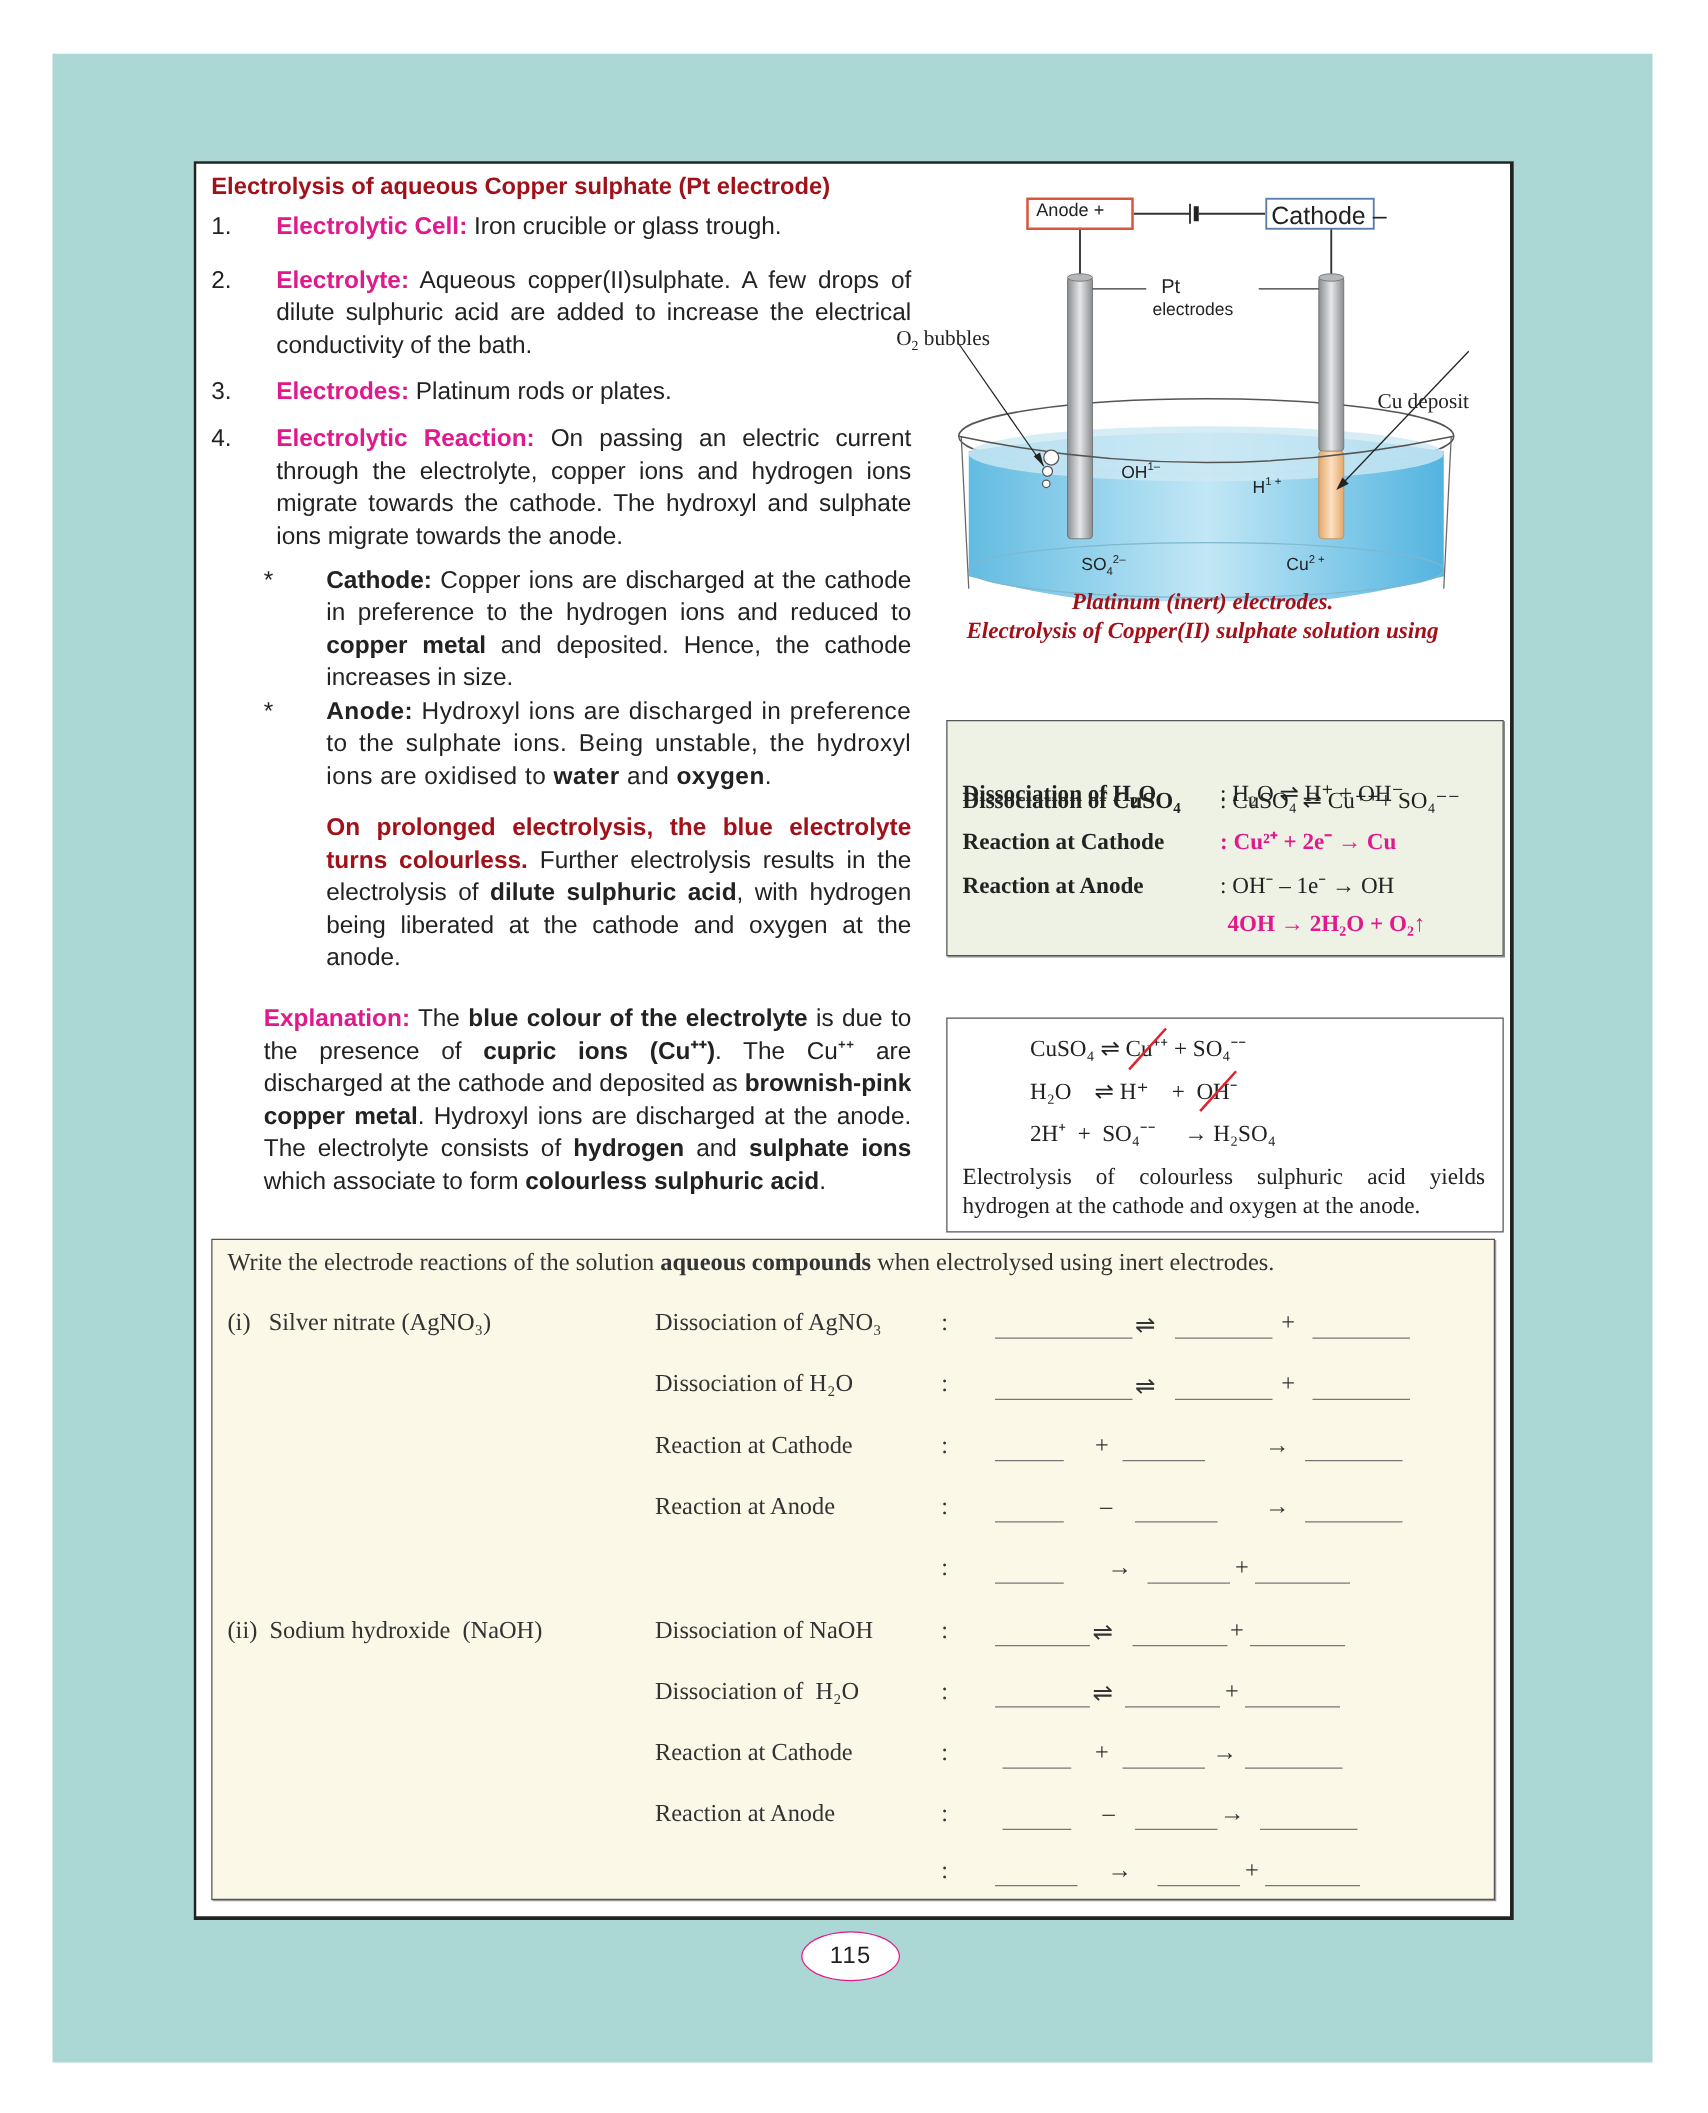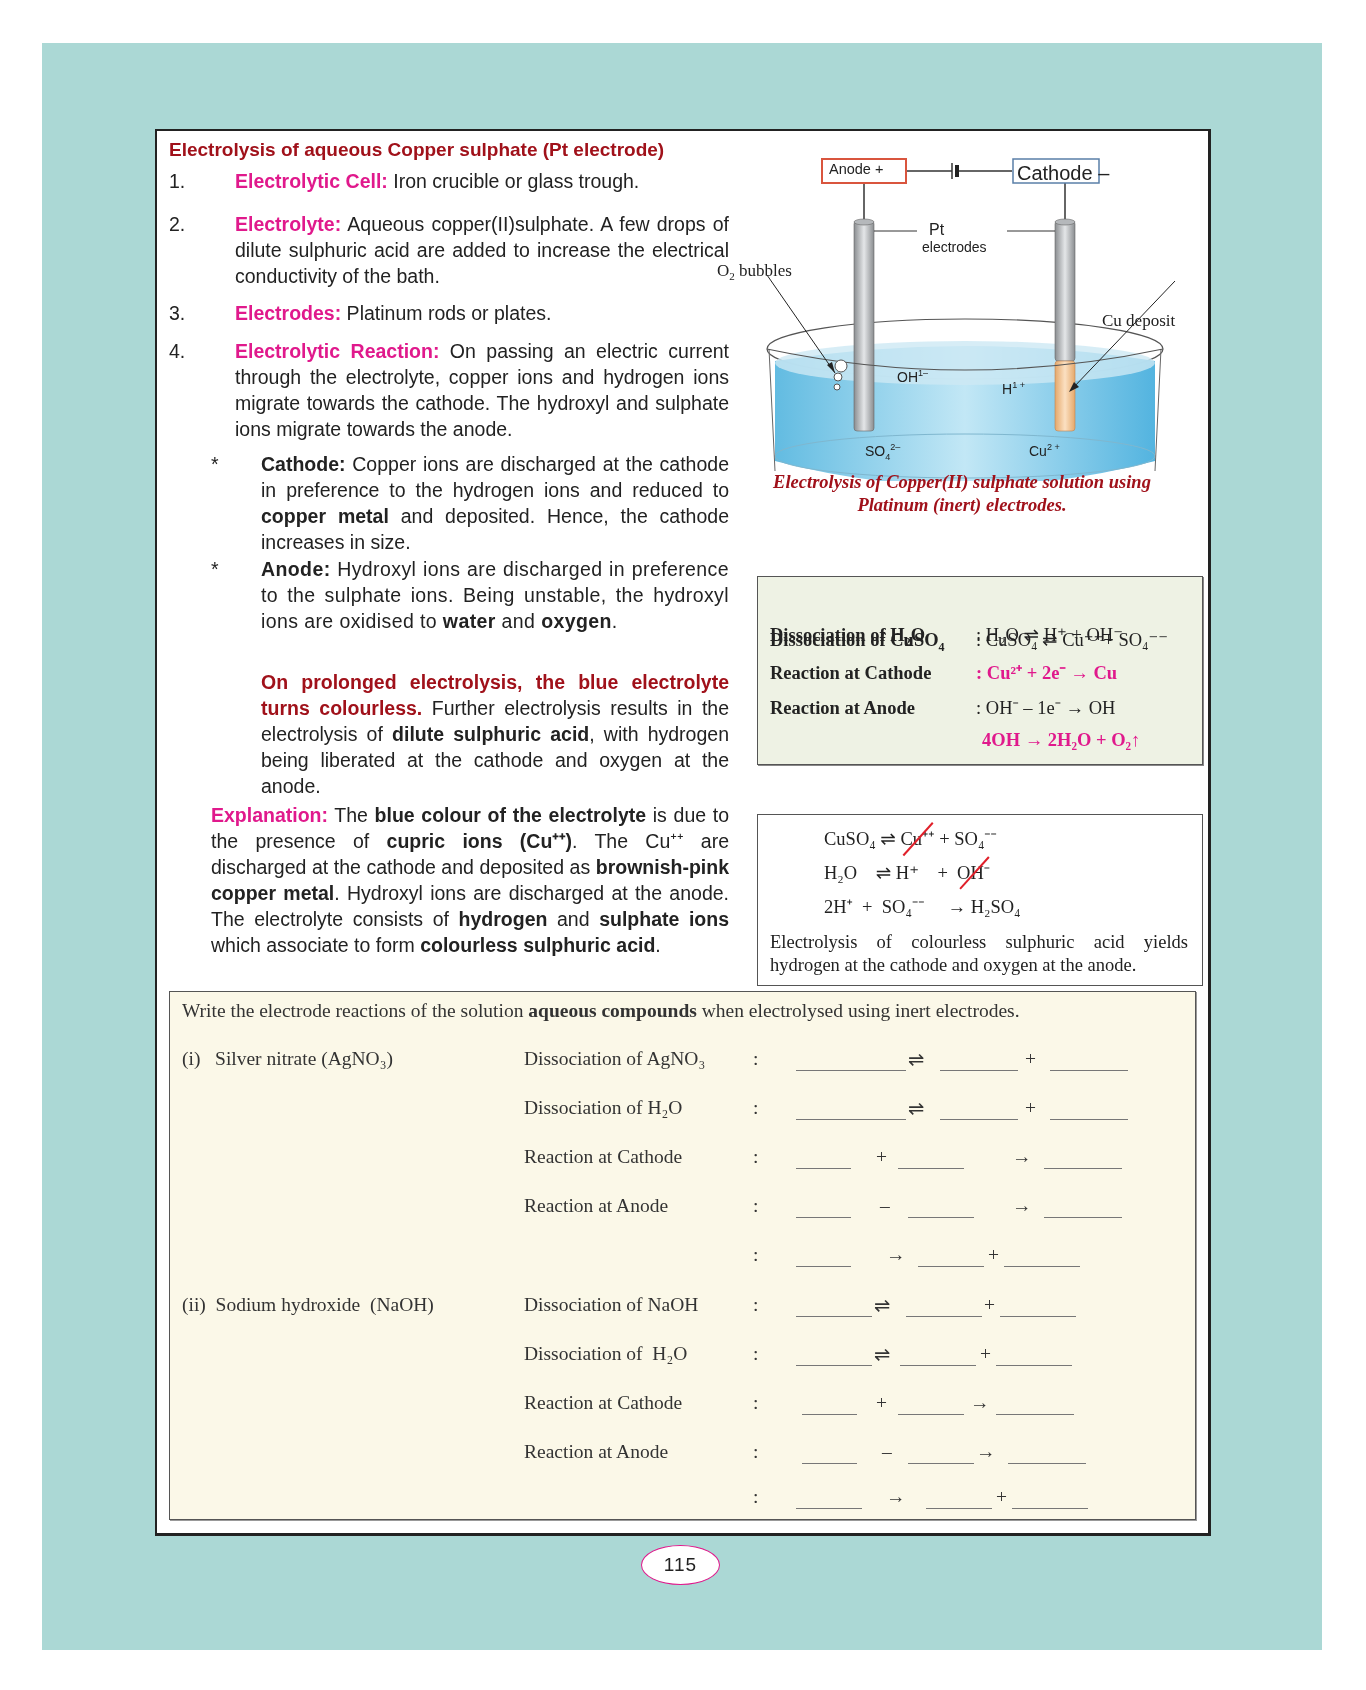--- a/index.html
+++ b/index.html
@@ -9,21 +9,21 @@
   .abs{position:absolute;}
   .sans{font-family:"Liberation Sans",sans-serif;}
   .serif{font-family:"Liberation Serif",serif;}
   .title{left:12px;top:8px;font-size:19px;font-weight:bold;color:#a0111a;}
   .para{font-size:19.5px;line-height:26px;color:#222;text-align:justify;}
   .magenta{color:#e0198c;font-weight:bold;}
   .maroon{color:#a0111a;font-weight:bold;}
   b{font-weight:bold;}
   .num{position:absolute;left:0;}
   .item{position:absolute;left:12px;width:560px;}
-  .item .body{margin-left:66px;}
+  .item .body{margin-left:52px;}
   .sub{position:absolute;left:54px;width:518px;}
   .sub .star{position:absolute;left:0;top:0;}
   .sub .body{margin-left:50px;}
   sup,sub{font-size:65%;line-height:0;}
   
   .diagram{left:560px;top:20px;width:480px;height:350px;}
   .caption{left:570px;top:340px;width:470px;text-align:center;font-family:"Liberation Serif",serif;font-style:italic;font-weight:bold;font-size:18.5px;color:#a0111a;line-height:23px;}
   
   .rbox{left:600px;top:445px;width:444px;height:187px;background:#eef2e4;border:1px solid #555;box-shadow:1px 1px 0 #888;font-family:"Liberation Serif",serif;font-size:18.5px;}
   .rbox .row{position:absolute;left:12px;white-space:nowrap;}
@@ -77,21 +77,21 @@
   <div class="sub para" style="top:320px;">
     <span class="star">*</span>
     <div class="body"><b>Cathode:</b><span> Copper ions are discharged at the cathode in preference to the hydrogen ions and reduced to </span><b>copper metal</b><span> and deposited. Hence, the cathode increases in size.</span></div>
   </div>
 
   <div class="sub para" style="top:425px;letter-spacing:0.4px;">
     <span class="star">*</span>
     <div class="body"><b>Anode:</b><span> Hydroxyl ions are discharged in preference to the sulphate ions. Being unstable, the hydroxyl ions are oxidised to </span><b>water</b><span> and </span><b>oxygen</b><span>.</span></div>
   </div>
 
-  <div class="sub para" style="top:538px;">
+  <div class="sub para" style="top:518px;">
     <div class="body"><span class="maroon">On prolonged electrolysis, the blue electrolyte turns colourless.</span><span> Further electrolysis results in the electrolysis of </span><b>dilute sulphuric acid</b><span>, with hydrogen being liberated at the cathode and oxygen at the anode.</span></div>
   </div>
 
   <div class="abs para" style="left:54px;top:671px;width:518px;">
     <span class="magenta">Explanation:</span><span> The </span><b>blue colour of the electrolyte</b><span>  is due to the presence of </span><b>cupric ions (Cu⁺⁺)</b><span>. The Cu⁺⁺ are discharged at the cathode and deposited as </span><b>brownish-pink copper metal</b><span>. Hydroxyl ions are discharged at the anode. The electrolyte consists of </span><b>hydrogen</b><span> and </span><b>sulphate ions</b><span> which associate to form </span><b>colourless sulphuric acid</b><span>.</span>
   </div>
 
   <div class="abs diagram">
     <svg width="480" height="330" viewBox="0 0 480 330">
       <defs>
@@ -156,22 +156,22 @@
     <span class="abs sans" style="left:212px;top:70px;font-size:16px;">Pt</span>
     <span class="abs sans" style="left:205px;top:88px;font-size:14px;text-align:center;">electrodes</span>
     <span class="abs serif" style="left:0px;top:110px;font-size:17px;"><span>O</span><sub>2</sub><span> bubbles</span></span>
     <span class="abs serif" style="left:385px;top:113px;font-size:17px;margin-top:47px;">Cu deposit</span>
     <span class="abs sans" style="left:180px;top:218px;font-size:14px;"><span>OH</span><sup>1–</sup></span>
     <span class="abs sans" style="left:285px;top:230px;font-size:14px;"><span>H</span><sup>1 +</sup></span>
     <span class="abs sans" style="left:148px;top:292px;font-size:14px;"><span>SO</span><sub>4</sub><sup>2–</sup></span>
     <span class="abs sans" style="left:312px;top:292px;font-size:14px;"><span>Cu</span><sup>2 +</sup></span>
   </div>
   <div class="abs caption">
+    <div>Platinum (inert) electrodes.</div>
     <div>Electrolysis of Copper(II) sulphate solution using</div>
-    <div>Platinum (inert) electrodes.</div>
   </div>
 
   <div class="abs rbox">
     <div class="row" style="top:12px;margin-top:40px;">
       <span class="lbl"><span>Dissociation of CuSO</span><sub>4</sub></span><span>: CuSO₄ ⇌ Cu⁺⁺+ SO₄⁻⁻</span>
     </div>
     <div class="row" style="top:47px;">
       <span class="lbl"><span>Dissociation of H</span><sub>2</sub><span>O</span></span><span>: H₂O ⇌ H⁺  +  OH⁻</span>
     </div>
     <div class="row" style="top:82px;">

